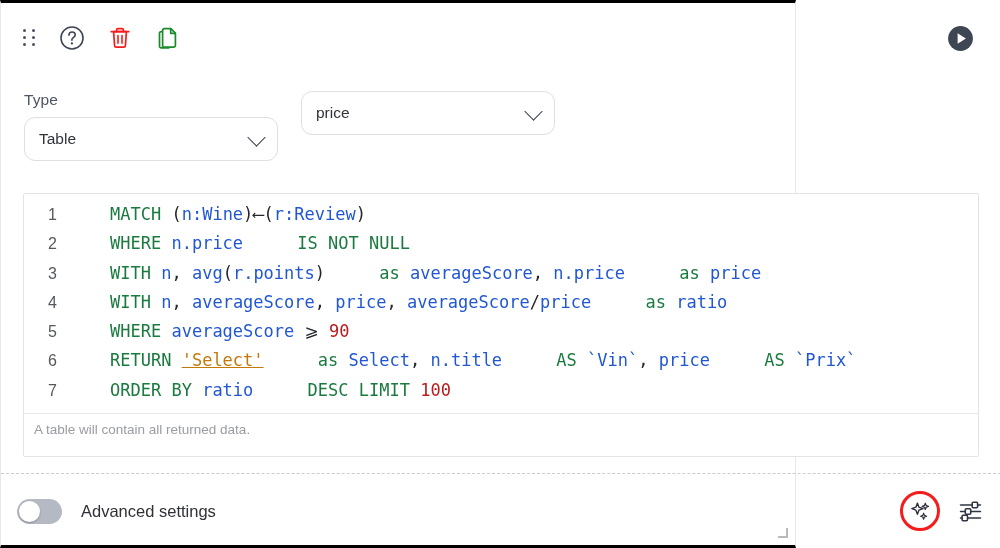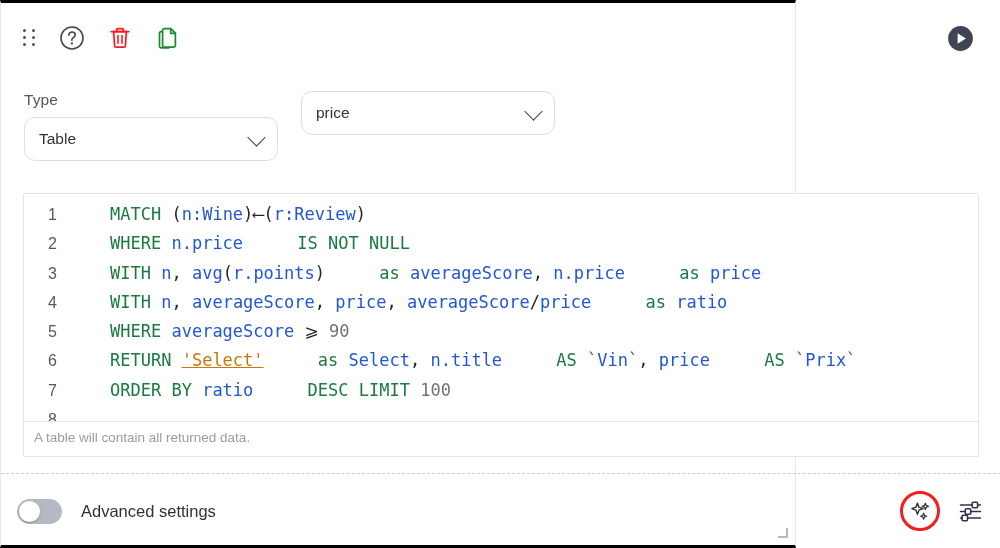--- a/index.html
+++ b/index.html
@@ -111,27 +111,27 @@
     flex: 0 0 42px;
     text-align: right;
     color: #54585f;
     padding-right: 9px;
     font-size: 16px;
     font-family: "Liberation Sans", sans-serif;
   }
   .code-txt { color: #24262b; }
   .kw   { color: #1a7a3f; padding-left: 44px; }
   .var  { color: #2157d4; }
-  .num  { color: #737373; }
+  .num  { color: #b91c1c; }
   .str  { color: #c4780a; text-decoration: underline; }
   .pun  { color: #24262b; }
 
   .status-bar {
     position: absolute;
-    left: 0; bottom: 4px;
+    left: 0; bottom: 12px;
     width: 100%;
     height: 31px;
     border-top: 1px solid #e7e8ec;
     display: flex;
     align-items: center;
     padding-left: 10px;
     background: #fff;
   }
   .status-text {
     font-size: 13.5px;

